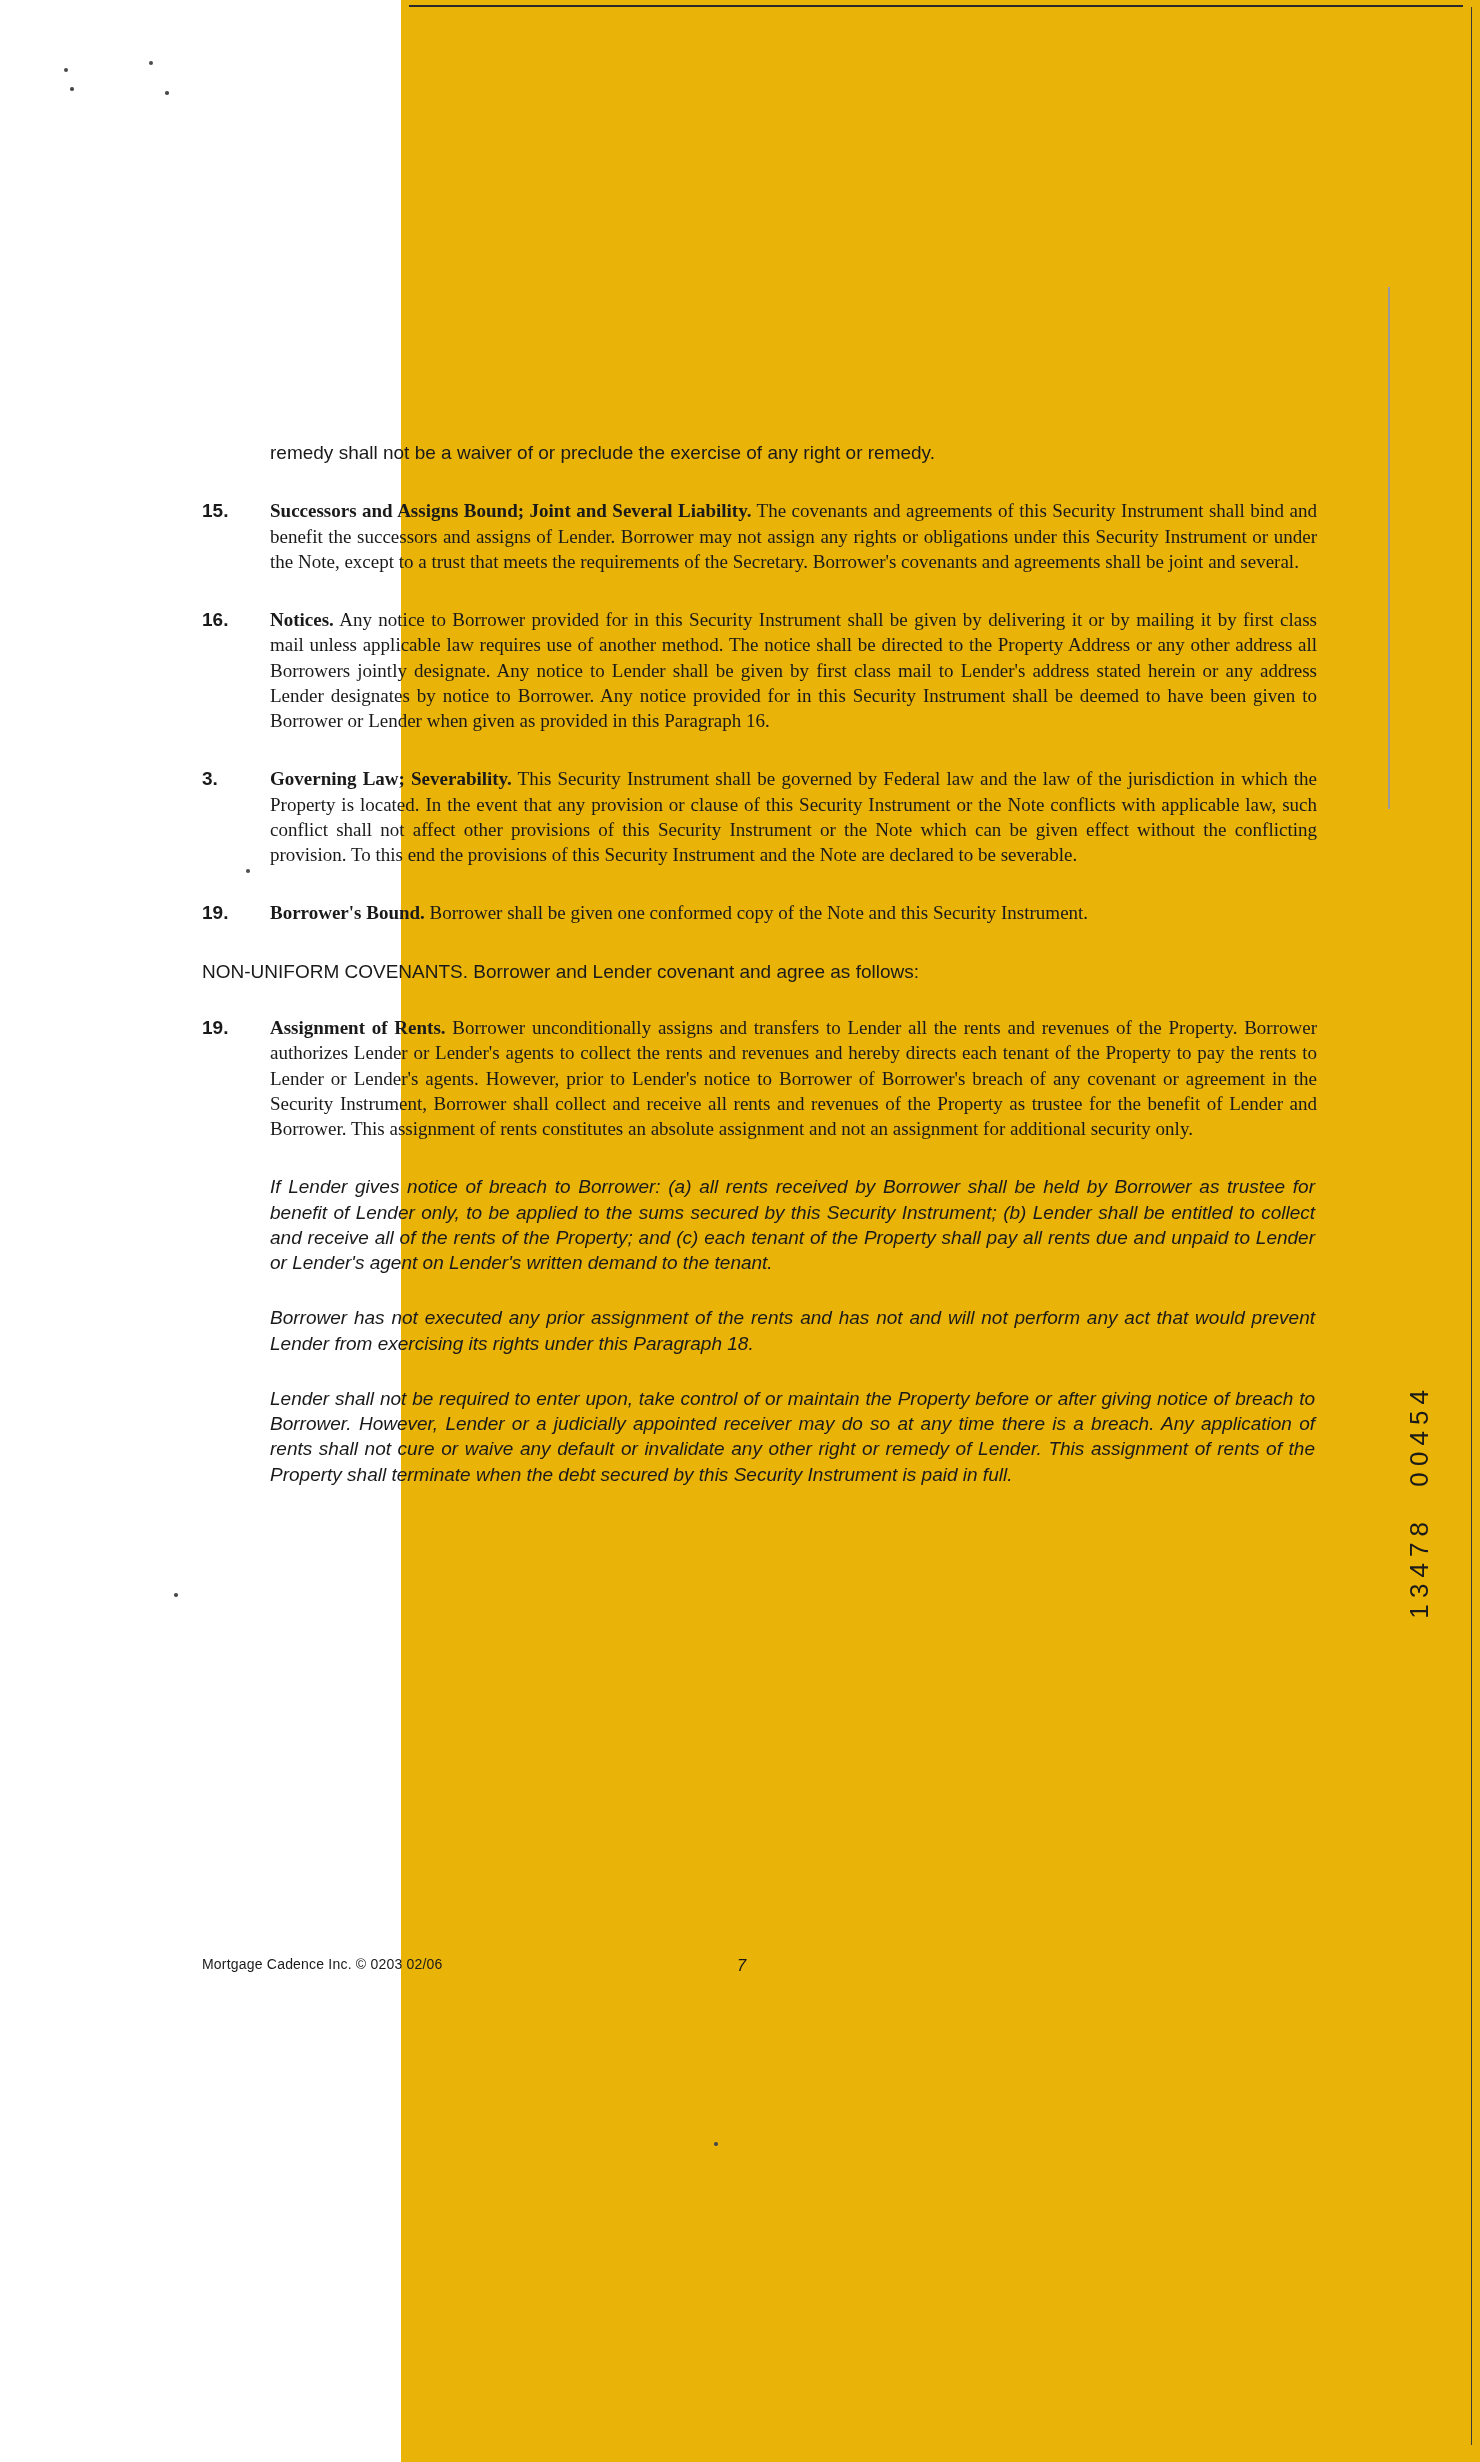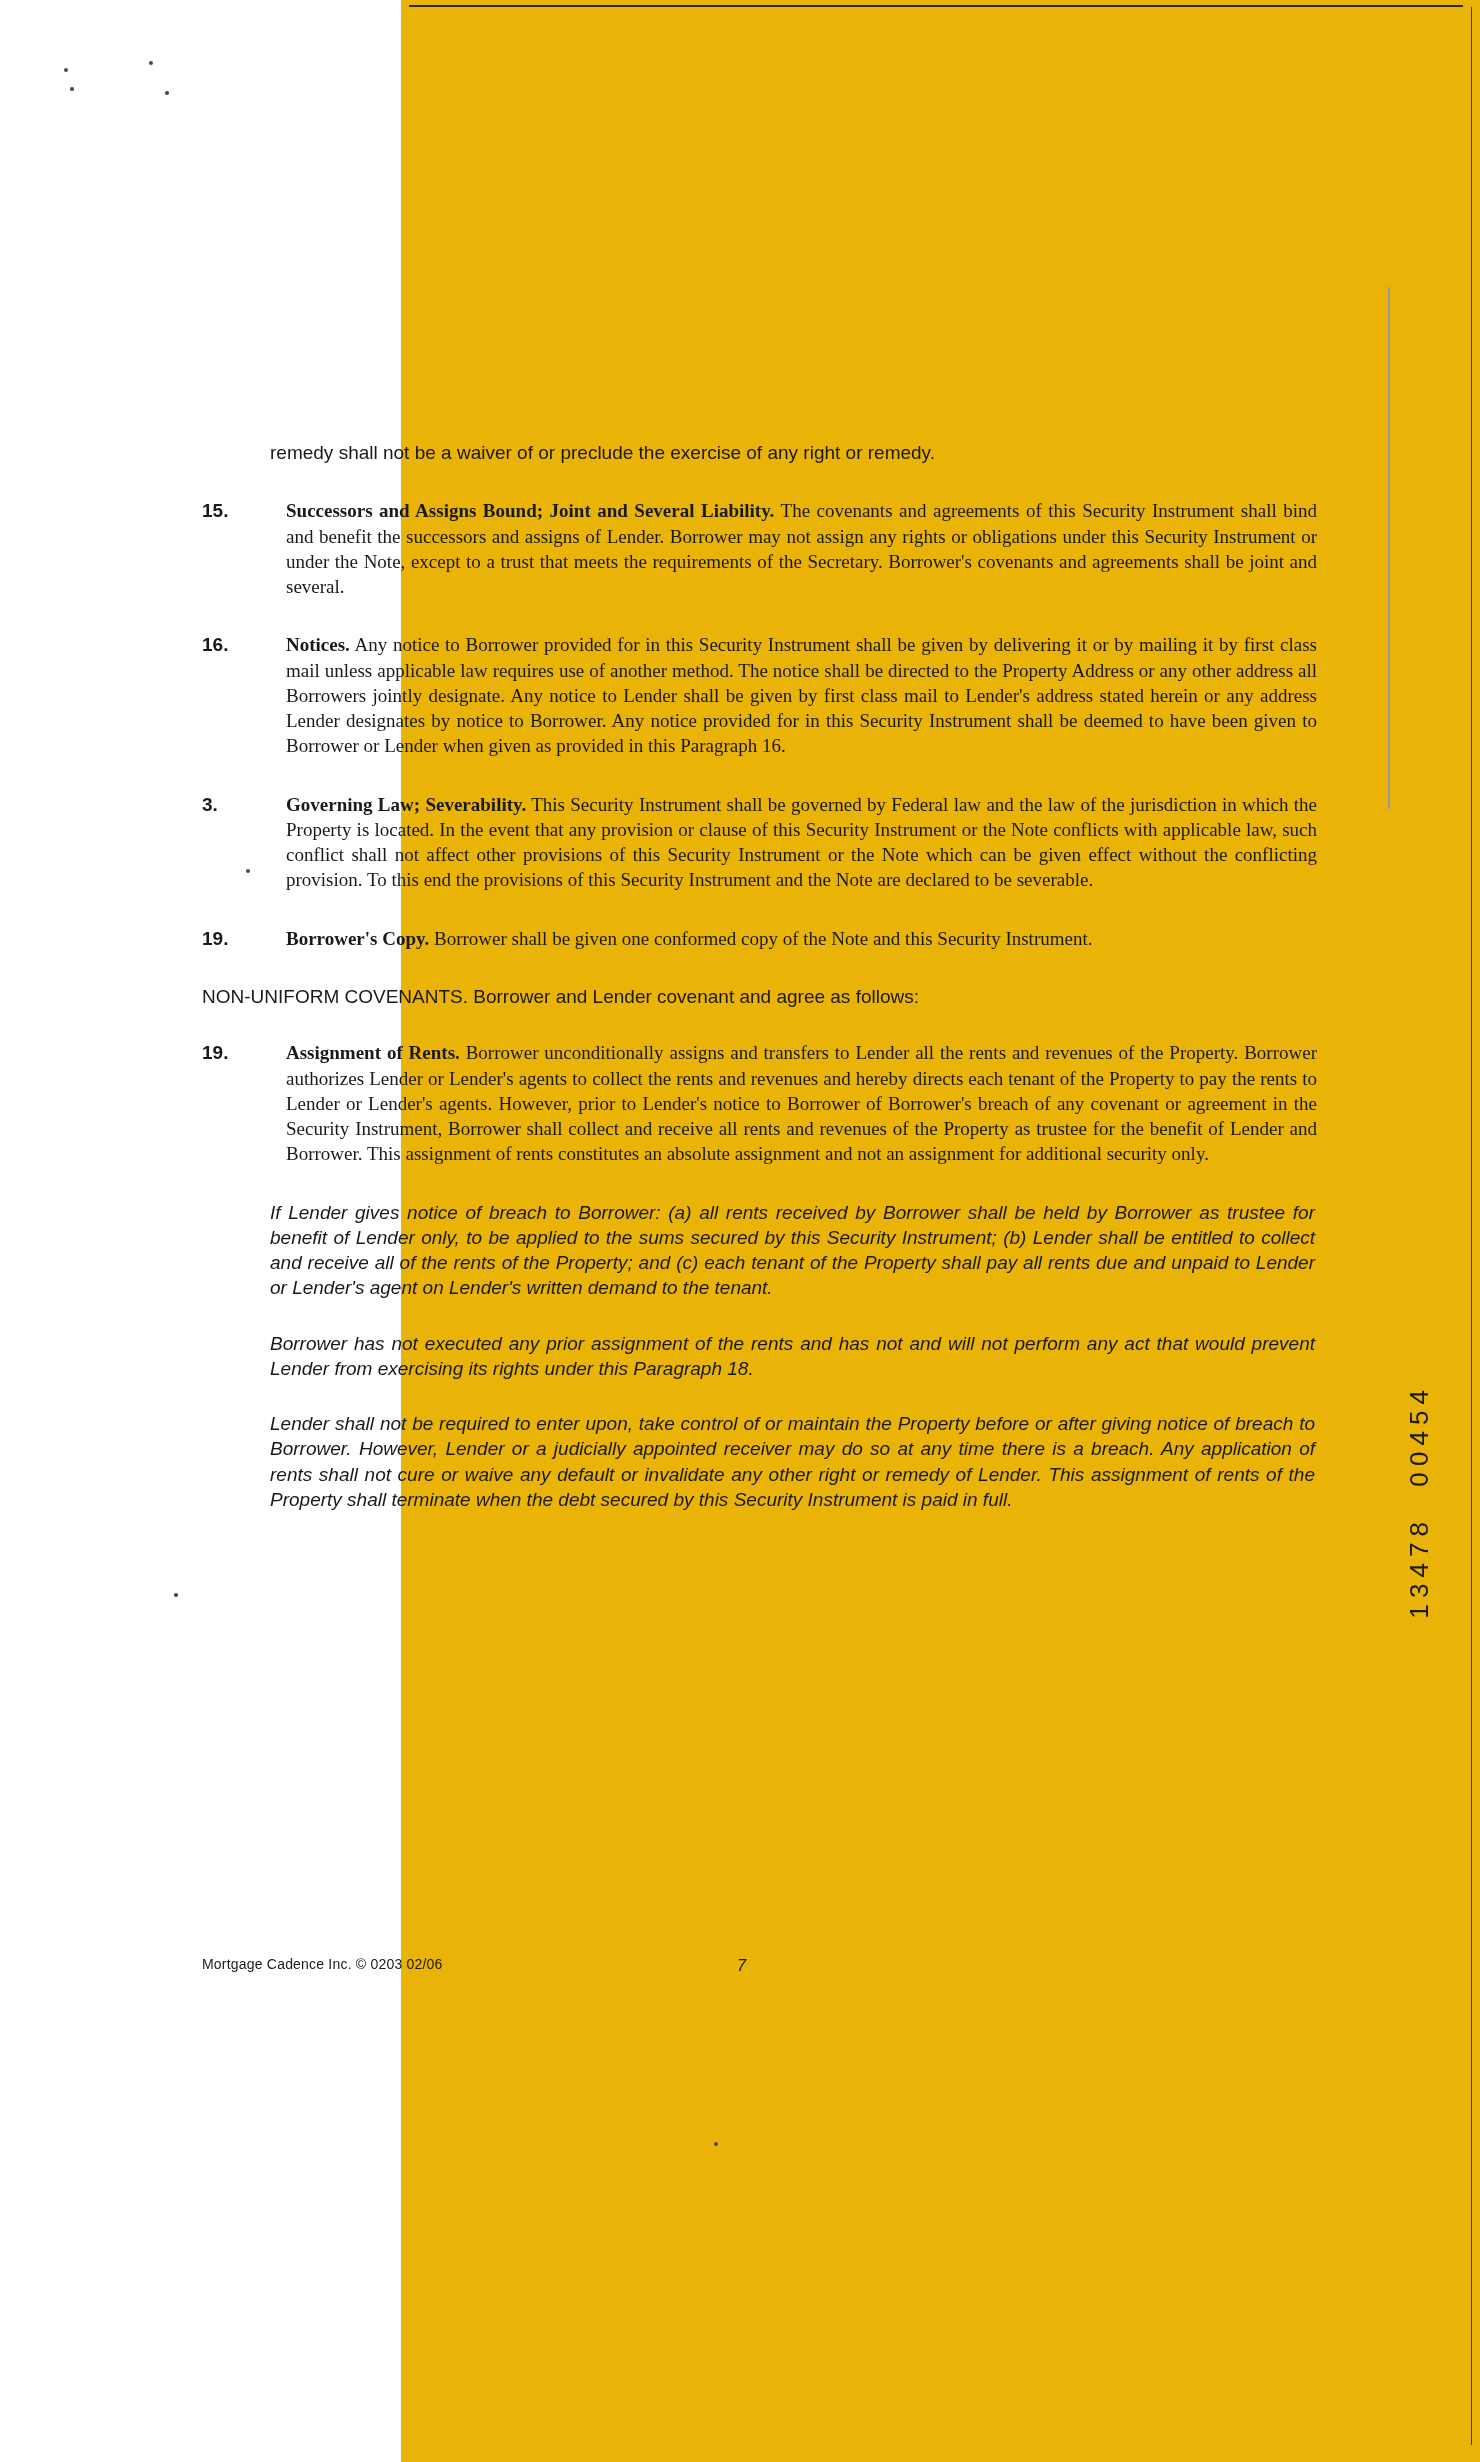--- a/index.html
+++ b/index.html
@@ -62,21 +62,20 @@
     text-align: justify;
     margin: 0;
   }
   .intro-para {
     margin: 0 0 33px 68px;
     width: 1045px;
   }
   .numbered {
     display: flex;
     margin-bottom: 33px;
-    gap: 16px;
   }
   .num {
     width: 68px;
     flex: 0 0 68px;
     font-size: 19px;
     font-weight: bold;
     line-height: 1.33;
   }
   .body-col {
     flex: 1 1 auto;
@@ -169,21 +168,21 @@
       <div class="body-col para"><span class="lead">Notices.</span><span> Any notice to Borrower provided for in this Security Instrument shall be given by delivering it or by mailing it by first class mail unless applicable law requires use of another method. The notice shall be directed to the Property Address or any other address all Borrowers jointly designate. Any notice to Lender shall be given by first class mail to Lender's address stated herein or any address Lender designates by notice to Borrower. Any notice provided for in this Security Instrument shall be deemed to have been given to Borrower or Lender when given as provided in this Paragraph 16.</span></div>
     </div>
 
     <div class="numbered">
       <div class="num">3.</div>
       <div class="body-col para"><span class="lead">Governing Law; Severability.</span><span> This Security Instrument shall be governed by Federal law and the law of the jurisdiction in which the Property is located. In the event that any provision or clause of this Security Instrument or the Note conflicts with applicable law, such conflict shall not affect other provisions of this Security Instrument or the Note which can be given effect without the conflicting provision. To this end the provisions of this Security Instrument and the Note are declared to be severable.</span></div>
     </div>
 
     <div class="numbered">
       <div class="num">19.</div>
-      <div class="body-col para"><span class="lead">Borrower's Copy.</span><span> Borrower shall be given one conformed copy of the Note and this Security Instrument.</span></div>
+      <div class="body-col para"><span class="lead">Borrower's Bound.</span><span> Borrower shall be given one conformed copy of the Note and this Security Instrument.</span></div>
     </div>
 
     <p class="plain-block">NON-UNIFORM COVENANTS. Borrower and Lender covenant and agree as follows:</p>
 
     <div class="numbered">
       <div class="num">19.</div>
       <div class="body-col para"><span class="lead">Assignment of Rents.</span><span> Borrower unconditionally assigns and transfers to Lender all the rents and revenues of the Property. Borrower authorizes Lender or Lender's agents to collect the rents and revenues and hereby directs each tenant of the Property to pay the rents to Lender or Lender's agents. However, prior to Lender's notice to Borrower of Borrower's breach of any covenant or agreement in the Security Instrument, Borrower shall collect and receive all rents and revenues of the Property as trustee for the benefit of Lender and Borrower. This assignment of rents constitutes an absolute assignment and not an assignment for additional security only.</span></div>
     </div>
 
     <p class="para sub-para">If Lender gives notice of breach to Borrower: (a) all rents received by Borrower shall be held by Borrower as trustee for benefit of Lender only, to be applied to the sums secured by this Security Instrument; (b) Lender shall be entitled to collect and receive all of the rents of the Property; and (c) each tenant of the Property shall pay all rents due and unpaid to Lender or Lender's agent on Lender's written demand to the tenant.</p>

